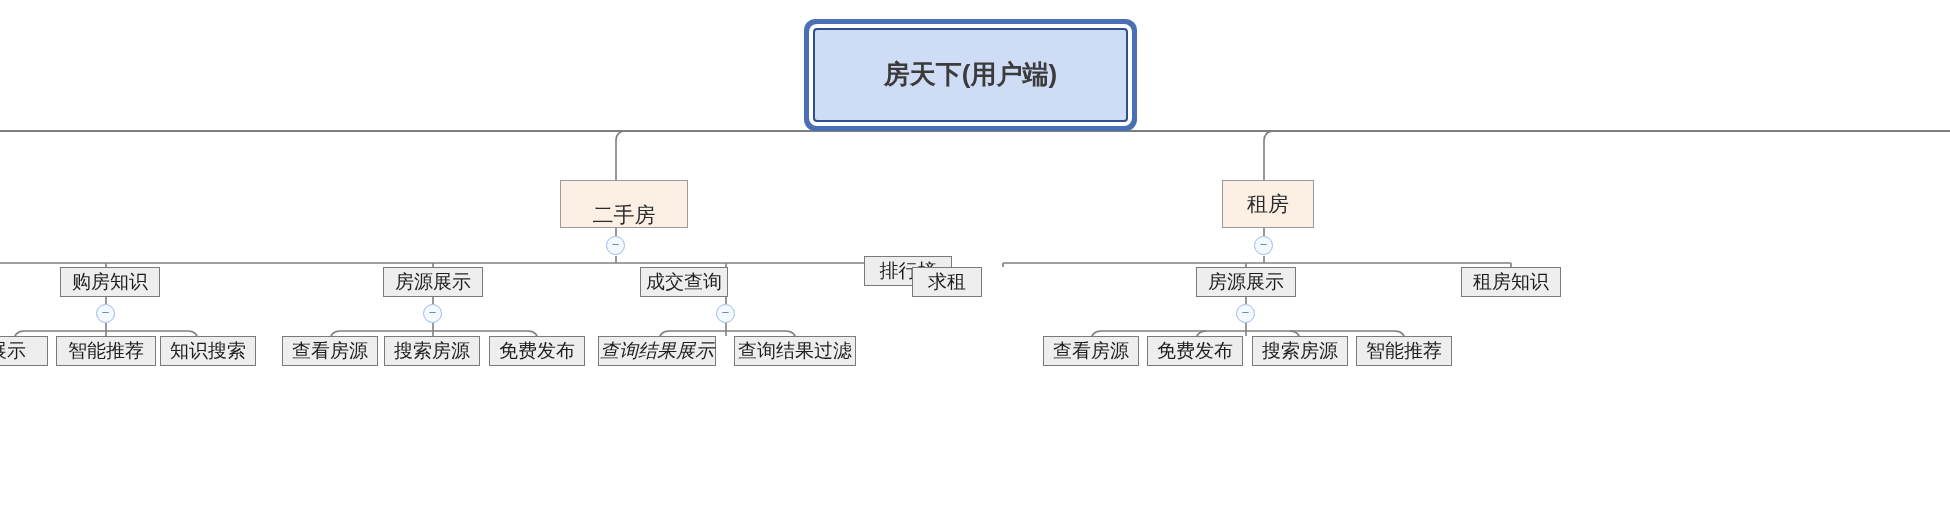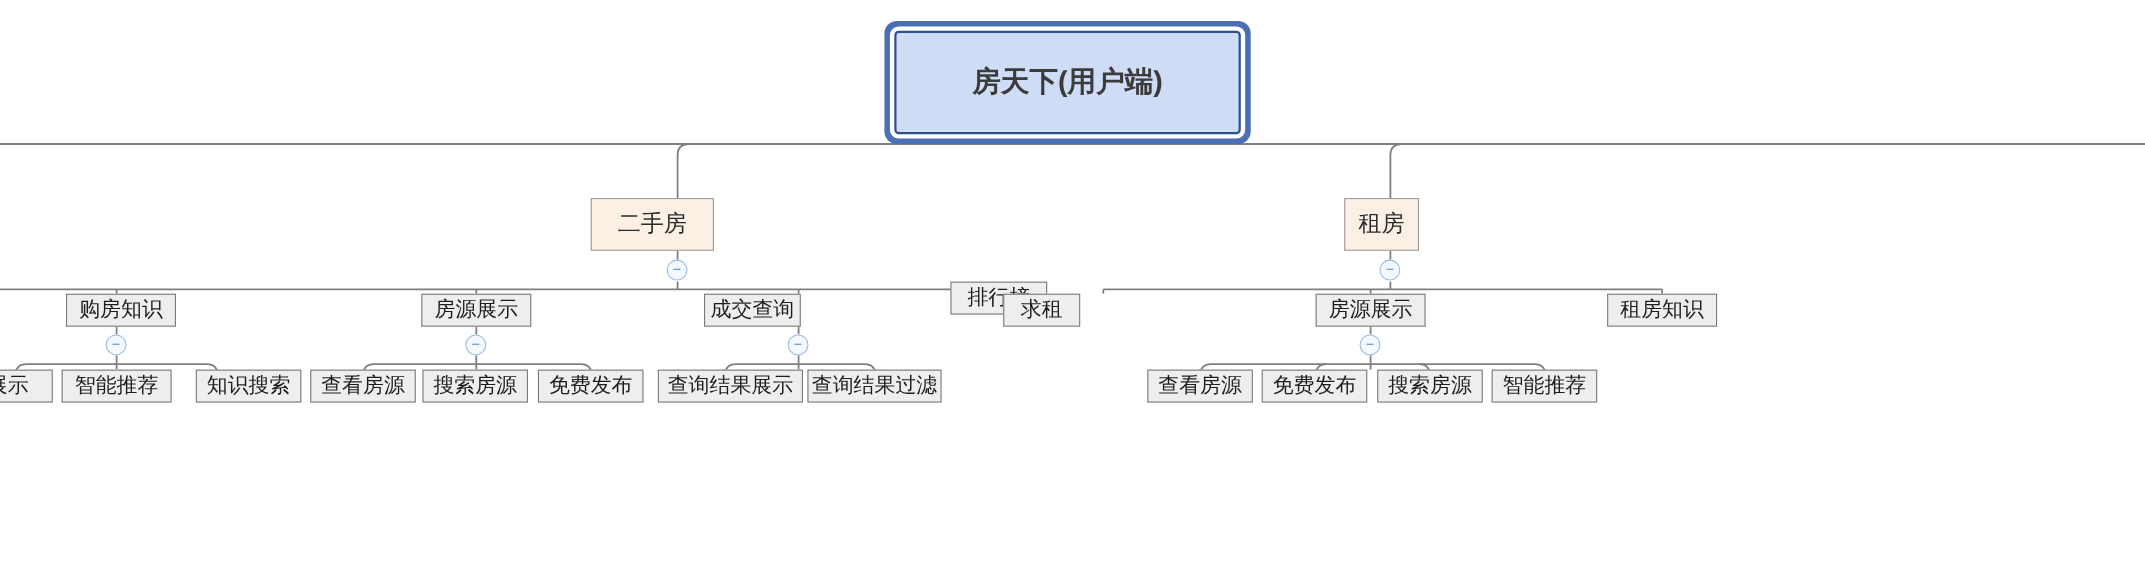--- a/index.html
+++ b/index.html
@@ -140,26 +140,26 @@
       <path d="M 1246,331 L 1246,336"></path>
       <path d="M 1196,336 L 1196,342 Q 1196,331 1206,331"></path>
       <path d="M 1300,336 L 1300,342 Q 1300,331 1290,331"></path>
     </g>
   </svg>
 
   <div class="node root" style="left:813px; top:28px; width:315px; height:94px;">
     <span>房天下(用户端)</span>
   </div>
 
-  <div class="node cat" style="left:537px; top:180px; width:112px; height:48px;">
+  <div class="node cat" style="left:560px; top:180px; width:128px; height:48px;align-items:flex-end;">
     <span>二手房</span>
   </div>
   <div class="toggle" style="left:606px; top:236px;">−</div>
 
-  <div class="node cat" style="left:1222px; top:180px; width:68px; height:48px;">
+  <div class="node cat" style="left:1222px; top:180px; width:92px; height:48px;">
     <span>租房</span>
   </div>
   <div class="toggle" style="left:1254px; top:236px;">−</div>
 
   <div class="node plain" style="left:60px; top:267px; width:100px; height:30px;">
     <span>购房知识</span>
   </div>
   <div class="toggle" style="left:96px; top:304px;">−</div>
 
   <div class="node plain" style="left:383px; top:267px; width:100px; height:30px;">
@@ -188,35 +188,35 @@
   <div class="node plain" style="left:1461px; top:267px; width:100px; height:30px;align-items:center;">
     <span>租房知识</span>
   </div>
 
   <div class="node leaf" style="left:-34px; top:336px; width:82px; height:30px;">
     <span>展示</span>
   </div>
   <div class="node leaf" style="left:56px; top:336px; width:100px; height:30px;">
     <span>智能推荐</span>
   </div>
-  <div class="node leaf" style="left:178px; top:336px; width:96px; height:30px;">
+  <div class="node leaf" style="left:160px; top:336px; width:96px; height:30px;">
     <span>知识搜索</span>
   </div>
 
   <div class="node leaf" style="left:282px; top:336px; width:96px; height:30px;">
     <span>查看房源</span>
   </div>
   <div class="node leaf" style="left:384px; top:336px; width:96px; height:30px;">
     <span>搜索房源</span>
   </div>
   <div class="node leaf" style="left:489px; top:336px; width:96px; height:30px;">
     <span>免费发布</span>
   </div>
 
-  <div class="node leaf" style="left:598px; top:336px; width:132px; height:30px;">
+  <div class="node leaf" style="left:598px; top:336px; width:118px; height:30px;font-style:italic;">
     <span>查询结果展示</span>
   </div>
   <div class="node leaf" style="left:734px; top:336px; width:122px; height:30px;">
     <span>查询结果过滤</span>
   </div>
 
   <div class="node leaf" style="left:1043px; top:336px; width:96px; height:30px;">
     <span>查看房源</span>
   </div>
   <div class="node leaf" style="left:1147px; top:336px; width:96px; height:30px;">

